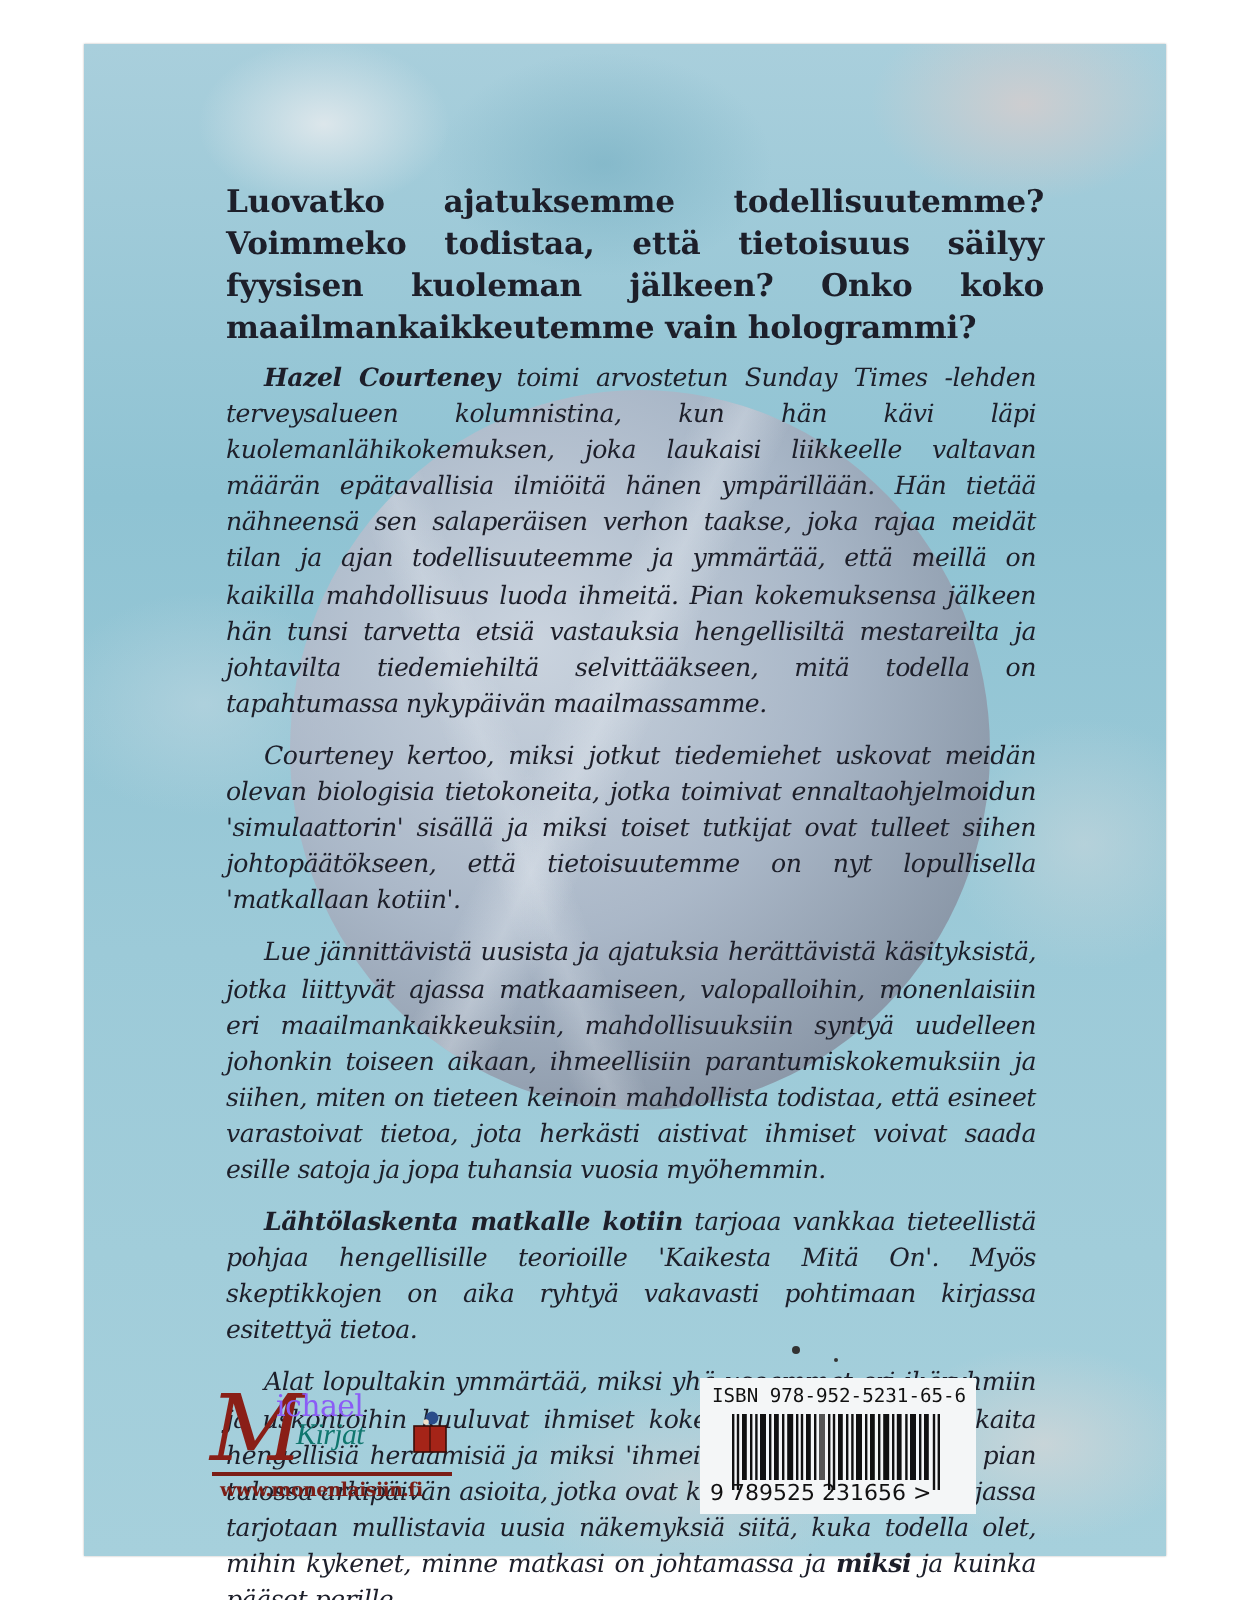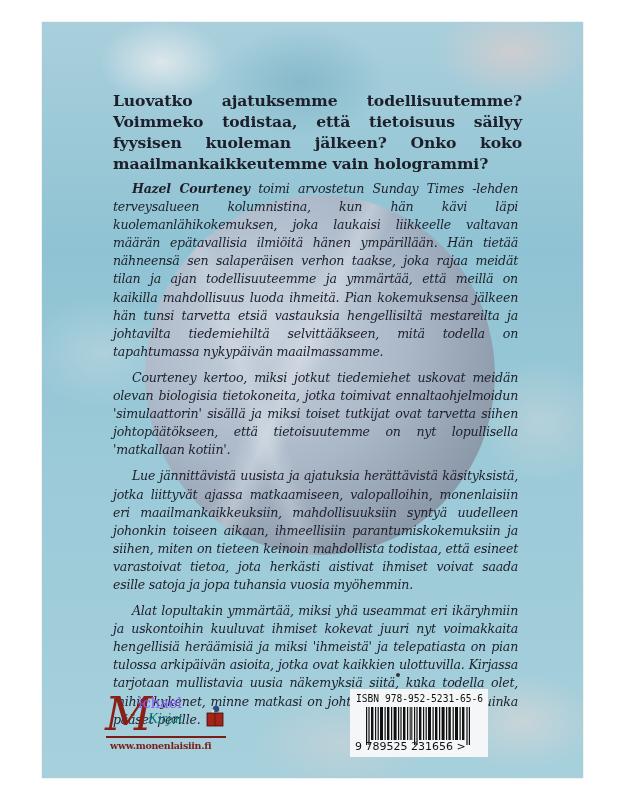--- a/index.html
+++ b/index.html
@@ -91,24 +91,25 @@
 <div class="cover">
   <div class="sphere"></div>
   <div class="sphere-rays"></div>
 </div>
 
 <div class="text-block">
   <p class="headline">Luovatko ajatuksemme todellisuutemme? Voimmeko todistaa, että tietoisuus säilyy fyysisen kuoleman jälkeen? Onko koko maailmankaikkeutemme vain hologrammi?</p>
 
   <p class="para"><b>Hazel Courteney</b><span> toimi arvostetun Sunday Times -lehden terveysalueen kolumnistina, kun hän kävi läpi kuolemanlähikokemuksen, joka laukaisi liikkeelle valtavan määrän epätavallisia ilmiöitä hänen ympärillään. Hän tietää nähneensä sen salaperäisen verhon taakse, joka rajaa meidät tilan ja ajan todellisuuteemme ja ymmärtää, että meillä on kaikilla mahdollisuus luoda ihmeitä. Pian kokemuksensa jälkeen hän tunsi tarvetta etsiä vastauksia hengellisiltä mestareilta ja johtavilta tiedemiehiltä selvittääkseen, mitä todella on tapahtumassa nykypäivän maailmassamme.</span></p>
 
-  <p class="para">Courteney kertoo, miksi jotkut tiedemiehet uskovat meidän olevan biologisia tietokoneita, jotka toimivat ennaltaohjelmoidun 'simulaattorin' sisällä ja miksi toiset tutkijat ovat tarvetta siihen johtopäätökseen, että tietoisuutemme on nyt lopullisella 'matkallaan kotiin'.</p>
+  <p class="para">Courteney kertoo, miksi jotkut tiedemiehet uskovat meidän olevan biologisia tietokoneita, jotka toimivat ennaltaohjelmoidun 'simulaattorin' sisällä ja miksi toiset tutkijat ovat tulleet siihen johtopäätökseen, että tietoisuutemme on nyt lopullisella 'matkallaan kotiin'.</p>
 
   <p class="para">Lue jännittävistä uusista ja ajatuksia herättävistä käsityksistä, jotka liittyvät ajassa matkaamiseen, valopalloihin, monenlaisiin eri maailmankaikkeuksiin, mahdollisuuksiin syntyä uudelleen johonkin toiseen aikaan, ihmeellisiin parantumiskokemuksiin ja siihen, miten on tieteen keinoin mahdollista todistaa, että esineet varastoivat tietoa, jota herkästi aistivat ihmiset voivat saada esille satoja ja jopa tuhansia vuosia myöhemmin.</p>
 
+  <p class="para"><b>Lähtölaskenta matkalle kotiin</b><span> tarjoaa vankkaa tieteellistä pohjaa hengellisille teorioille 'Kaikesta Mitä On'. Myös skeptikkojen on aika ryhtyä vakavasti pohtimaan kirjassa esitettyä tietoa.</span></p>
 
   <p class="para"><span>Alat lopultakin ymmärtää, miksi yhä useammat eri ikäryhmiin ja uskontoihin kuuluvat ihmiset kokevat juuri nyt voimakkaita hengellisiä heräämisiä ja miksi 'ihmeistä' ja telepatiasta on pian tulossa arkipäivän asioita, jotka ovat kaikkien ulottuvilla. Kirjassa tarjotaan mullistavia uusia näkemyksiä siitä, kuka todella olet, mihin kykenet, minne matkasi on johtamassa ja </span><b>miksi</b><span> ja kuinka pääset perille.</span></p>
 
 </div>
 
 <div class="dot" style="left:396px;top:673px;width:4px;height:4px;"></div>
 <div class="dot" style="left:417px;top:679px;width:2px;height:2px;"></div>
 
 <div class="logo">
   <span class="logo-m">M</span>

